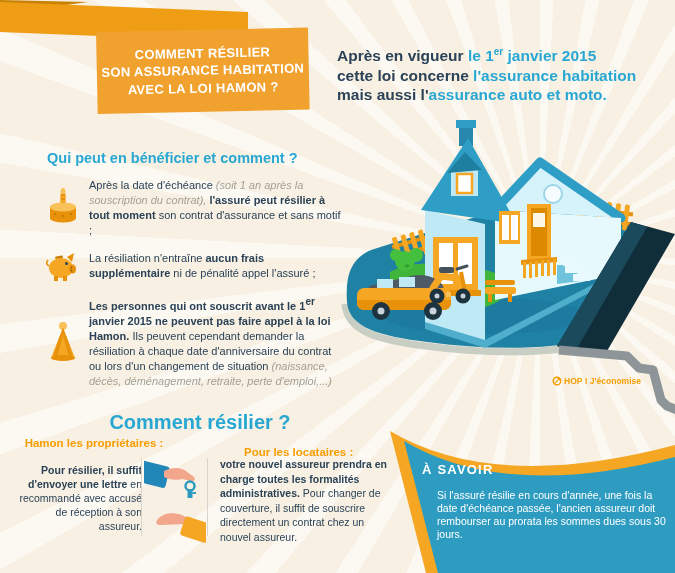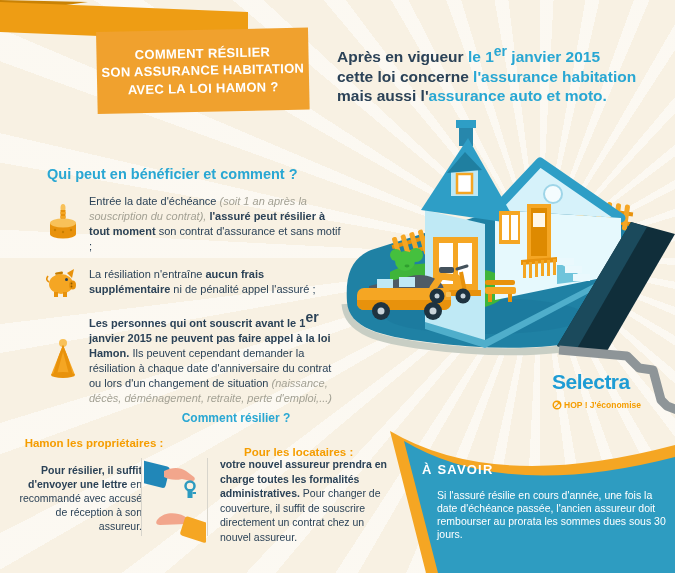--- a/index.html
+++ b/index.html
@@ -12,32 +12,32 @@
   
   .title-box{left:96px;top:32px;width:212px;height:82px;background:#F0A12E;
     transform:rotate(-1.2deg);transform-origin:left top;
     display:flex;align-items:center;justify-content:center;}
   .title-box .tl{color:#FFFFFF;font-weight:bold;font-size:13px;line-height:17.5px;
     text-align:center;letter-spacing:.3px;}
   
   .intro{left:337px;top:42px;width:335px;font-size:15.5px;line-height:19.5px;
     font-weight:bold;color:#2B4257;}
   .cyan{color:#29A7D3;}
-  .sup{font-size:14px;vertical-align:super;}
+  .sup{font-size:10px;vertical-align:super;}
   
   .benefit{left:45px;top:150px;width:296px;}
-  .benefit h2{margin:16px 0 12px 2px;font-size:14.5px;color:#29A7D3;font-weight:bold;}
+  .benefit h2{margin:0 0 12px 2px;font-size:14.5px;color:#29A7D3;font-weight:bold;}
   .bitem{display:flex;align-items:center;margin-bottom:12px;}
   .bicon{width:36px;flex:0 0 36px;margin-right:8px;display:flex;justify-content:center;}
   .btext{flex:1;font-size:11px;line-height:15px;color:#2B4257;margin:0;}
   .b{font-weight:bold;}
   .it{font-style:italic;color:#A3A194;}
   
-  .res-h{left:0;top:411px;width:400px;text-align:center;font-size:12px;
-    font-weight:bold;color:#29A7D3;margin-left:36px;}
+  .res-h{left:0;top:411px;width:400px;text-align:center;font-size:20px;
+    font-weight:bold;color:#29A7D3;}
   .col-h{font-size:11.5px;font-weight:bold;color:#F59D00;}
   .owners-h{left:14px;top:437px;width:160px;text-align:center;}
   .owners-p{left:8px;top:459px;width:130px;text-align:right;font-size:10.5px;
     line-height:14px;color:#2B4257;margin:4px;}
   .tenants-h{left:228px;top:446px;width:170px;padding-left:16px;}
   .tenants-p{left:220px;top:457px;width:174px;font-size:10.5px;line-height:14.5px;
     color:#2B4257;margin:0;}
   .vline{width:1px;height:78px;background:#D8D5CC;top:458px;}
   
   .savoir-h{left:422px;top:462px;color:#FFFFFF;font-weight:bold;font-size:13px;
@@ -206,21 +206,21 @@
           <rect x="14.5" y="6" width="5" height="11" fill="#E8920C"></rect>
           <rect x="14.5" y="8" width="5" height="2" fill="#F5A623"></rect>
           <rect x="14.5" y="12" width="5" height="2" fill="#F5A623"></rect>
           <path d="M4,19 L4,30 A13 4.5 0 0 0 30,30 L30,19 Z" fill="#E8920C"></path>
           <ellipse cx="17" cy="19" rx="13" ry="4.5" fill="#F8C159"></ellipse>
           <circle cx="9" cy="26" r="1.2" fill="#C77E00"></circle>
             <circle cx="17" cy="28" r="1.2" fill="#C77E00"></circle>
           <circle cx="25" cy="26" r="1.2" fill="#C77E00"></circle>
         </svg>
       </div>
-      <p class="btext"><span>Entrée la date d'échéance </span><span class="it">(soit 1 an après la souscription du contrat),</span><span class="b"> l'assuré peut résilier à tout moment </span><span>son contrat d'assurance et sans motif ;</span></p>
+      <p class="btext"><span>Après la date d'échéance </span><span class="it">(soit 1 an après la souscription du contrat),</span><span class="b"> l'assuré peut résilier à tout moment </span><span>son contrat d'assurance et sans motif ;</span></p>
     </div>
 
     <div class="bitem">
       <div class="bicon">
         <svg width="34" height="32" viewBox="0 0 34 32">
           <path d="M3,16 q-4,-2 -1,-6" stroke="#E8920C" fill="none" stroke-width="1.6"></path>
           <ellipse cx="15" cy="18" rx="12" ry="10" fill="#F5A623"></ellipse>
           <polygon points="21,7 28,3 26,12" fill="#E8920C"></polygon>
           <rect x="9" y="6" width="8" height="2.4" rx="1.2" fill="#C77E00" transform="rotate(-8 13 7)"></rect>
           <ellipse cx="26.5" cy="19" rx="3.5" ry="4.5" fill="#E8920C"></ellipse>
@@ -270,21 +270,20 @@
     <rect x="43.5" y="34" width="5" height="9" fill="#2D9BC0"></rect>
     <rect x="48.5" y="37" width="3.5" height="2" fill="#2D9BC0"></rect>
     <path d="M14,64 C20,57 32,57 40,61 L46,65 C48,67 46,70 42,69 L16,70 C12,70 11,67 14,64 Z" fill="#F2A68C"></path>
     <rect x="38" y="64" width="28" height="20" rx="3" transform="rotate(18 50 74)" fill="#F5A623"></rect>
   </svg>
 
   <div class="abs col-h tenants-h">Pour les locataires :</div>
   <p class="abs tenants-p"><span class="b">votre nouvel assureur prendra en charge toutes les formalités administratives.</span><span> Pour changer de couverture, il suffit de souscrire directement un contrat chez un nouvel assureur.</span></p>
 
   <div class="abs logo">
-    <div class="word">Selectra</div>
     <div class="tagrow">
       <svg width="10" height="10" viewBox="0 0 10 10">
         <circle cx="5" cy="5" r="3.8" fill="none" stroke="#F59D00" stroke-width="1.4"></circle>
         <path d="M2.2,7.8 L7.8,2.2 M7.8,2.2 L5.4,2.2 M7.8,2.2 L7.8,4.6" stroke="#F59D00" stroke-width="1.2" fill="none"></path>
       </svg>
       <span class="tag">HOP ! J'économise</span>
     </div>
   </div>
 
   <svg class="abs" style="left:380px;top:425px;" width="295" height="148" viewBox="0 0 295 148">

